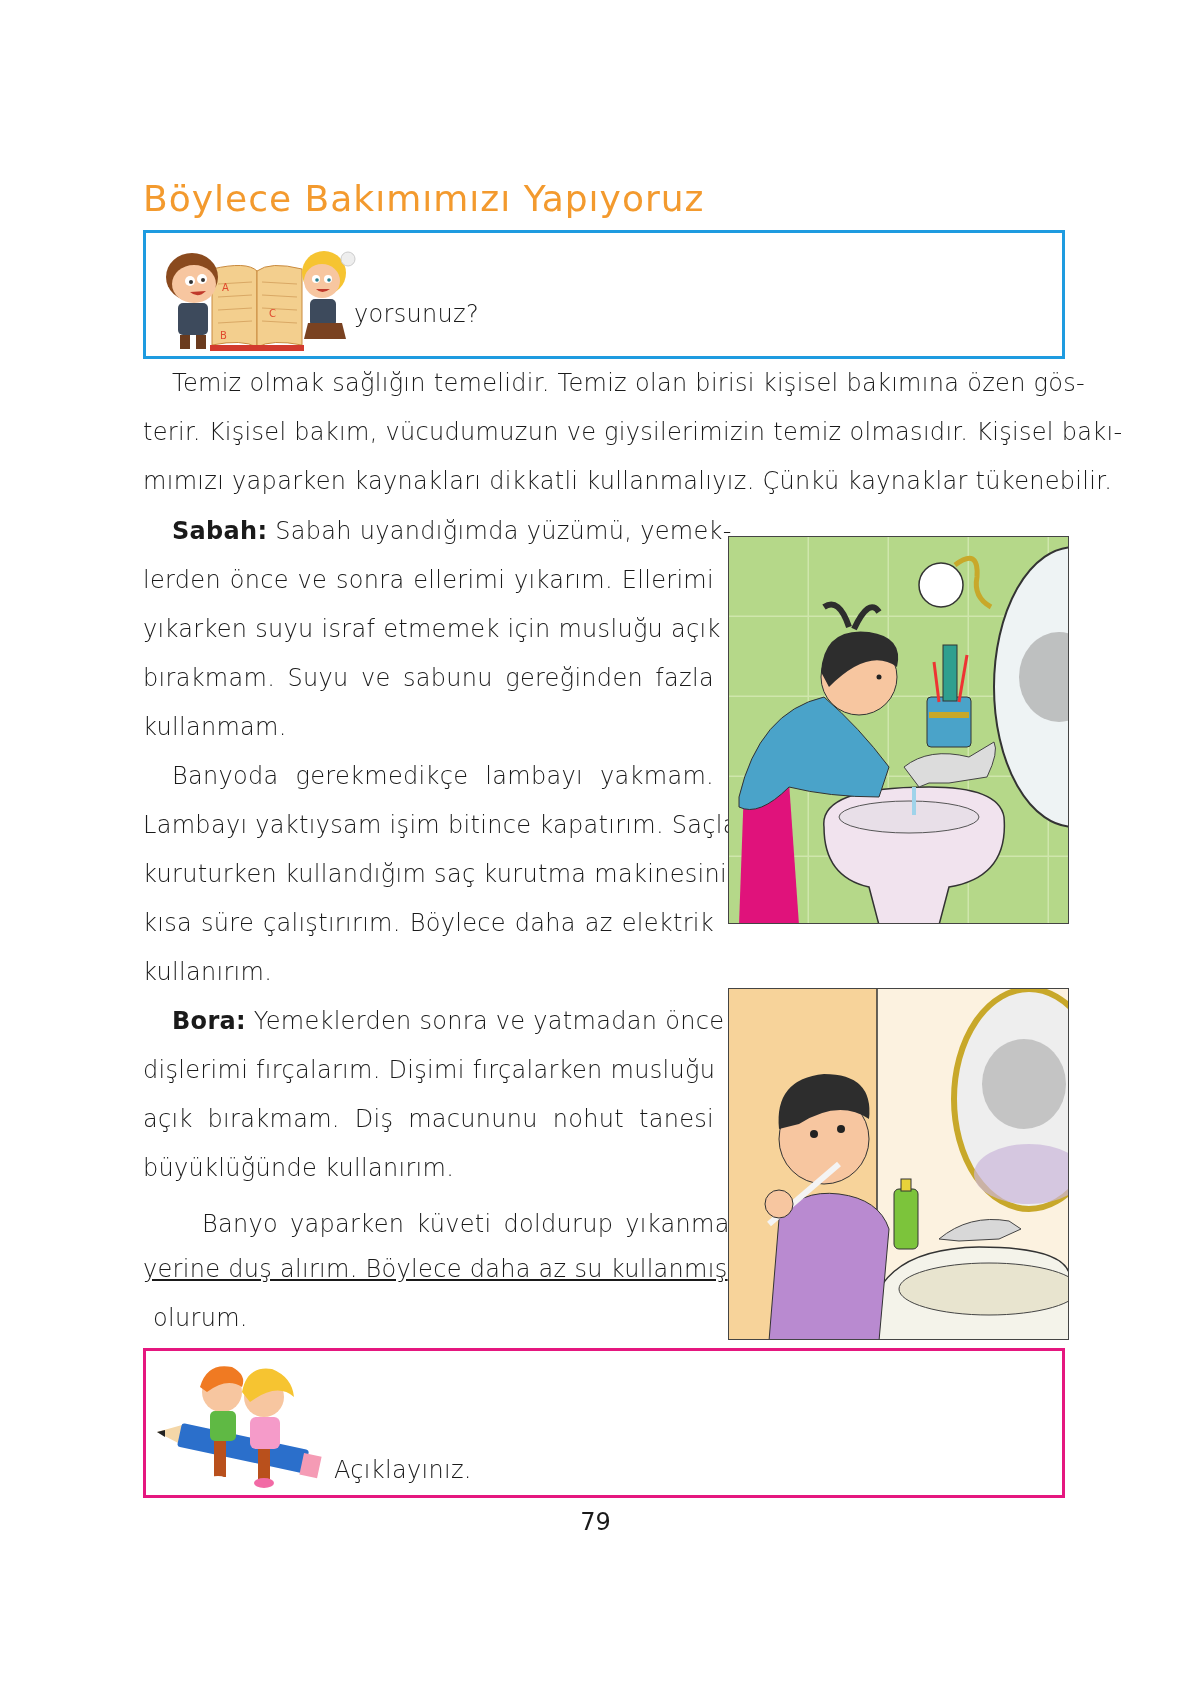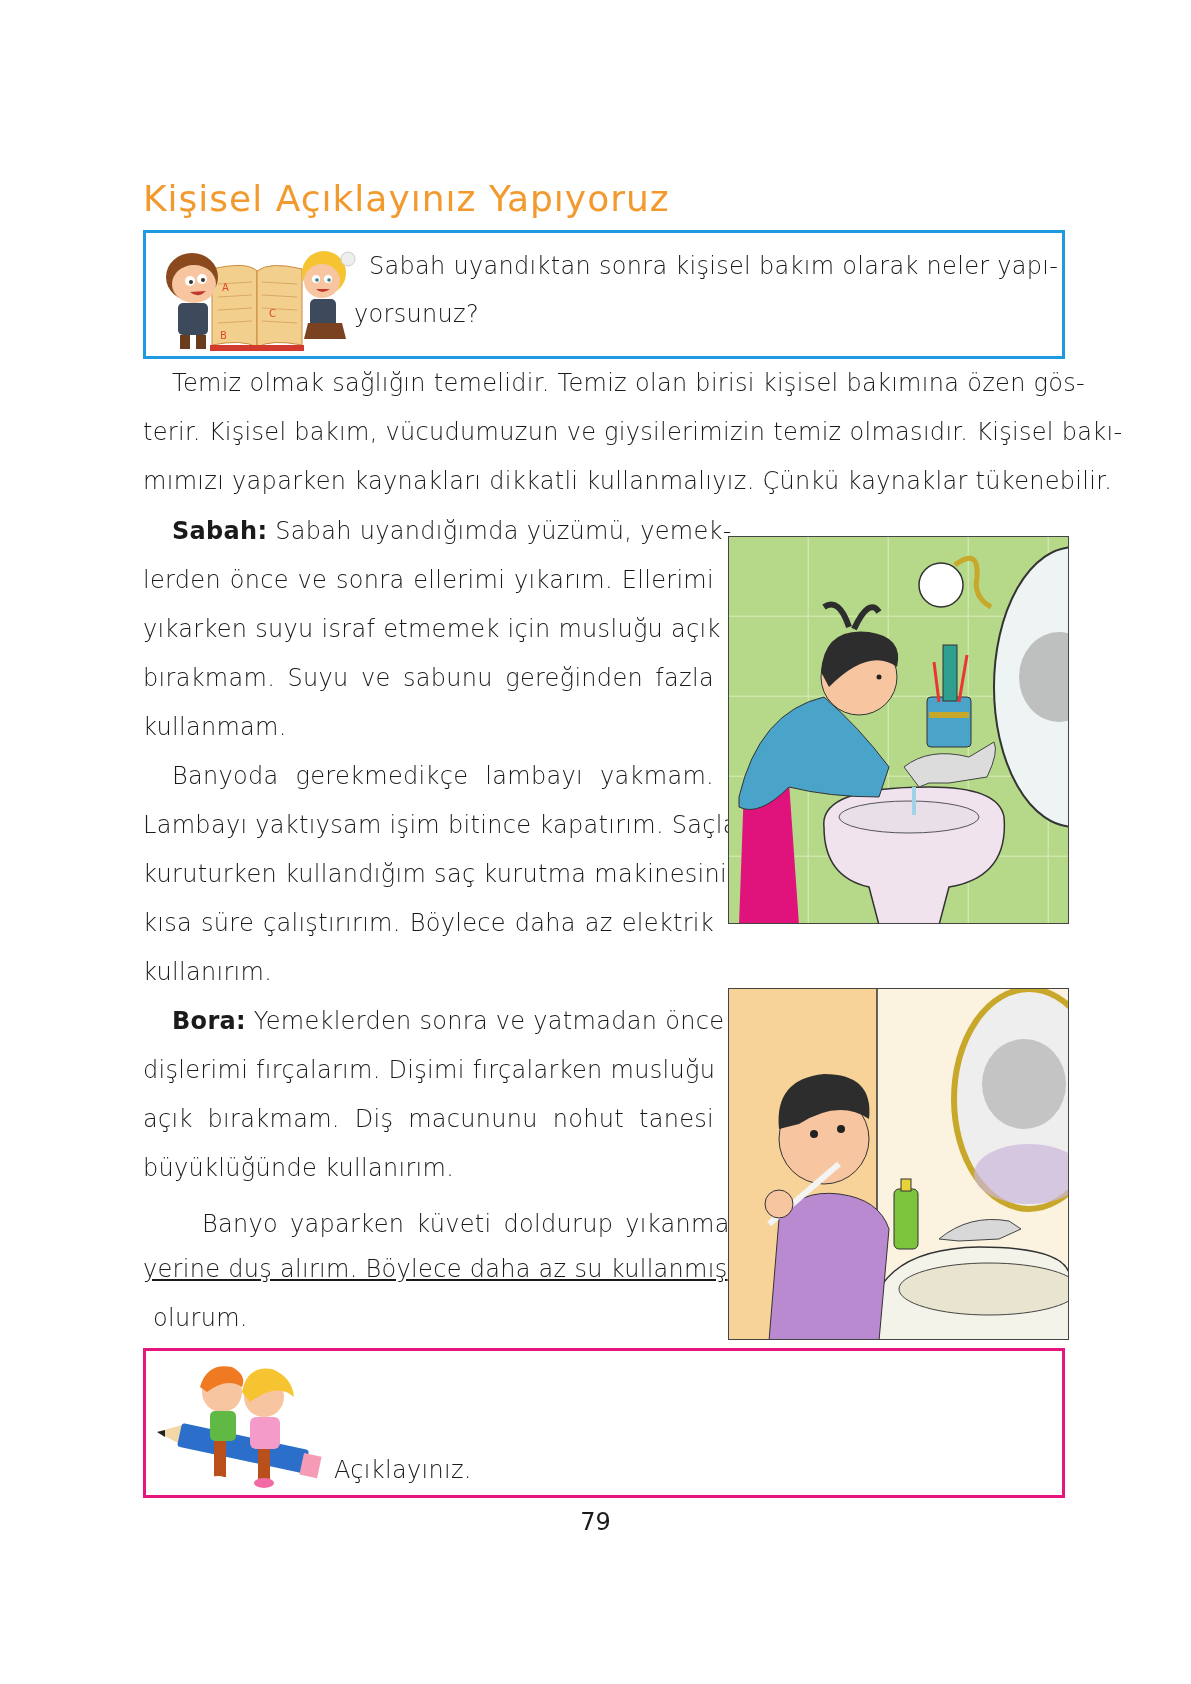--- a/index.html
+++ b/index.html
@@ -22,21 +22,21 @@
     color: #1a1a1a; letter-spacing: 0.3px;
   }
   .just { text-align: justify; text-align-last: justify; }
   .bold { font-weight: bold; }
   .illus { position: absolute; border: 1.5px solid #444; box-sizing: border-box; overflow: hidden; }
   .pagenum { left: 0; width: 1191px; top: 1508px; text-align: center; font-size: 24px; }
 </style>
 </head>
 <body>
 
-<div class="abs title">Kişisel Açıklayınız Yapıyoruz</div>
+<div class="abs title">Böylece Bakımımızı Yapıyoruz</div>
 
 <div class="abs box-blue">
   <svg class="abs" style="left:6px;top:6px" width="210" height="115" viewBox="0 0 210 115">
 
     <path d="M60 30 Q95 22 105 32 L105 108 Q90 100 60 106 Z" fill="#f3cf8e" stroke="#c98a3e"></path>
     <path d="M105 32 Q118 22 150 30 L150 106 Q120 100 105 108 Z" fill="#f3cf8e" stroke="#c98a3e"></path>
     <g stroke="#d9a865" stroke-width="1.2">
       <line x1="66" y1="45" x2="100" y2="43"></line>
         <line x1="66" y1="58" x2="100" y2="56"></line>
       <line x1="66" y1="71" x2="100" y2="69"></line>
@@ -66,21 +66,20 @@
     <ellipse cx="170" cy="42" rx="18" ry="17" fill="#f7c6a0"></ellipse>
     <circle cx="164" cy="40" r="4" fill="#fff"></circle>
       <circle cx="176" cy="40" r="4" fill="#fff"></circle>
     <circle cx="165" cy="41" r="1.8" fill="#2a7f8f"></circle>
       <circle cx="177" cy="41" r="1.8" fill="#2a7f8f"></circle>
     <path d="M164 50 Q170 56 178 50" fill="#c0392b"></path>
     <circle cx="196" cy="20" r="7" fill="#eee" stroke="#ccc"></circle>
     <rect x="158" y="60" width="26" height="28" rx="5" fill="#3d4a5c"></rect>
     <path d="M156 84 L190 84 L194 100 L152 100 Z" fill="#7a4221"></path>
   </svg>
-  <div class="line" style="left:223px;top:18px;width:684px;">Sabah uyandıktan sonra kişisel bakım olarak neler yapı-</div>
   <div class="line" style="left:208px;top:66px;">yorsunuz?</div>
 </div>
 
 <div>
   <div class="line just" style="left:172px;top:368px;width:893px;">Temiz olmak sağlığın temelidir. Temiz olan birisi kişisel bakımına özen gös-</div>
   <div class="line just" style="left:143px;top:417px;width:922px;">terir. Kişisel bakım, vücudumuzun ve giysilerimizin temiz olmasıdır. Kişisel bakı-</div>
   <div class="line just" style="left:143px;top:466px;width:922px;">mımızı yaparken kaynakları dikkatli kullanmalıyız. Çünkü kaynaklar tükenebilir.</div>
 </div>
 
 <div>

